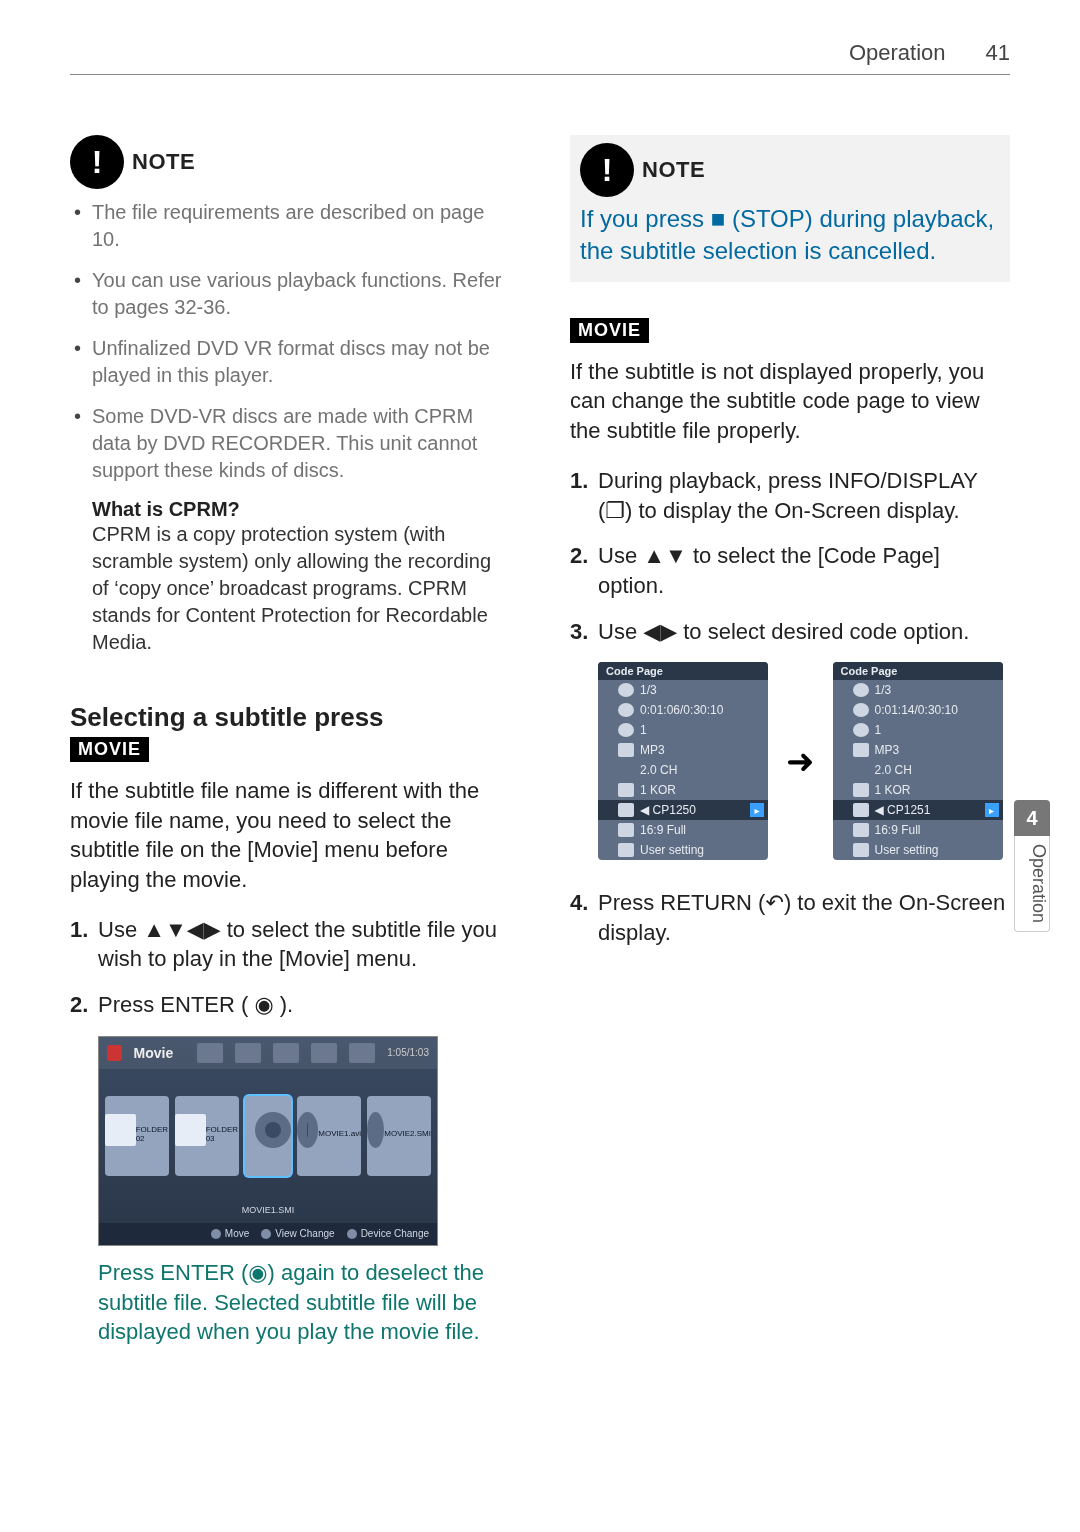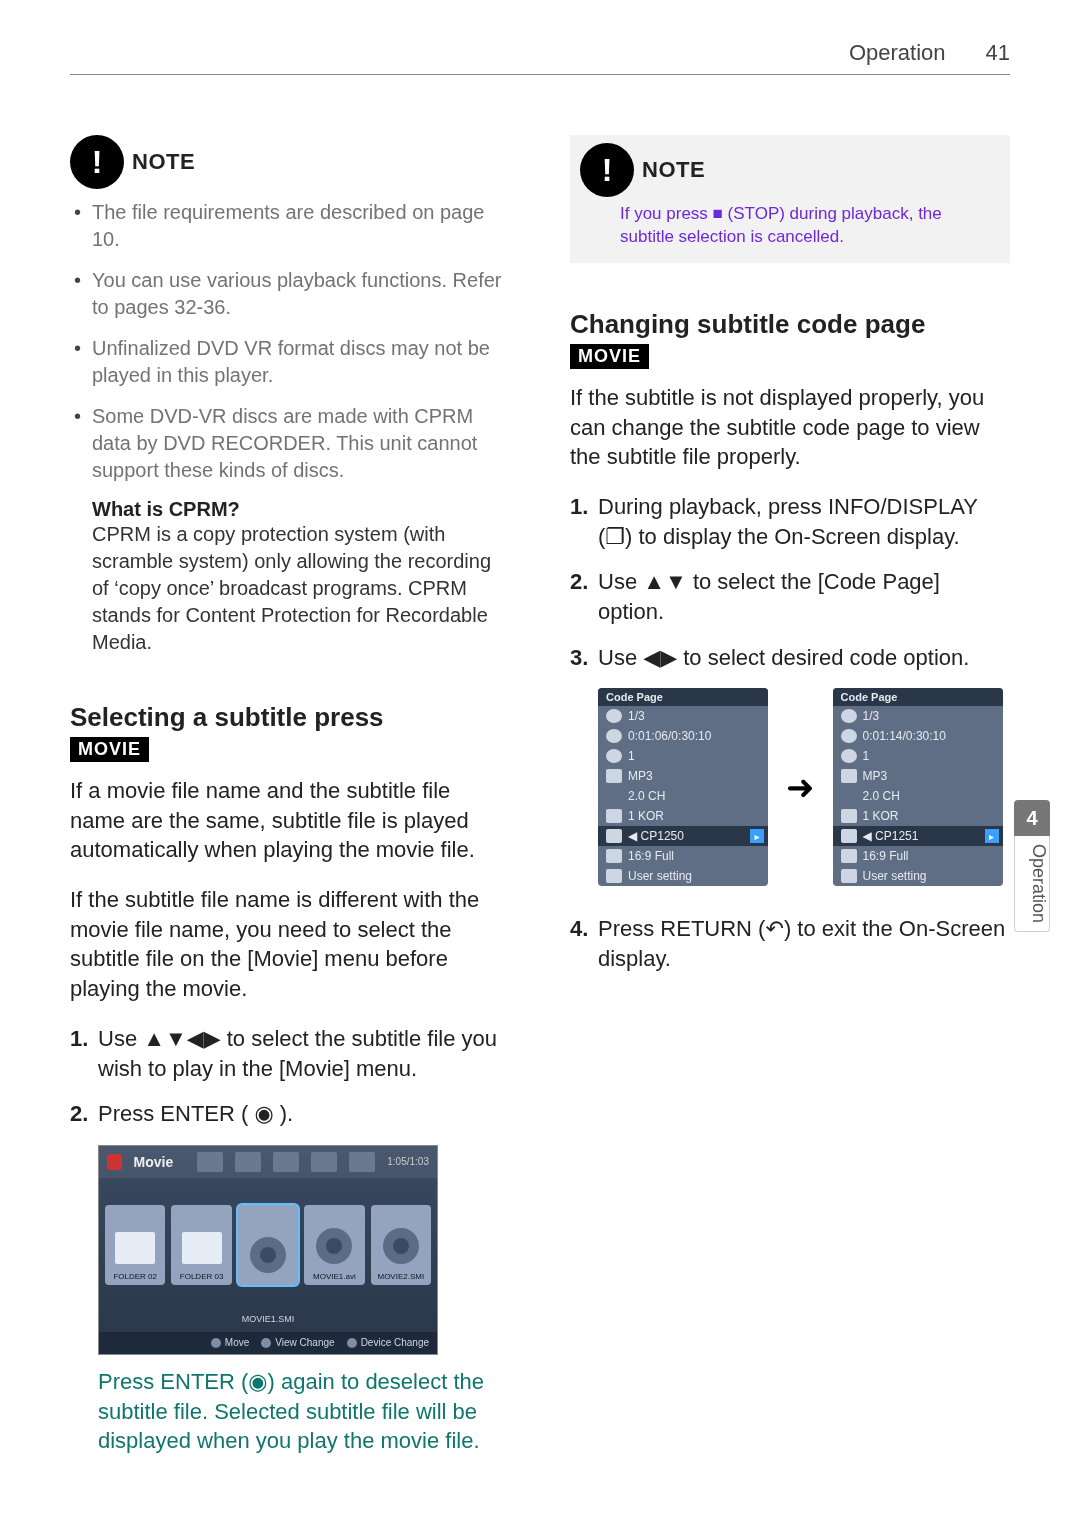--- a/index.html
+++ b/index.html
@@ -150,21 +150,21 @@
     gap: 12px;
   }
   .ss-icon-home { width:16px; height:16px; background:#c33; border-radius:3px; }
   .ss-title { font-size: 14px; font-weight:700; color:#eee; }
   .ss-tabs { display:flex; gap:12px; margin-left:12px; }
   .ss-tab { width:26px; height:20px; background:#6b7890; border-radius:2px; }
   .ss-counter { margin-left:auto; font-size:10px; color:#ccc; }
   .ss-body { display:flex; height:134px; align-items:center; padding:0 6px; gap:6px; }
   .ss-tile {
     width:64px; height:80px; background:#94a4bf;
-    display:flex; flex-direction:column; align-items:center; justify-content:flex-end;
+    display:flex; flex-direction:row; align-items:center; justify-content:flex-end;
     border-radius:4px; font-size:8px; color:#0d1522; padding-bottom:4px;
   }
   .ss-tile.sel { box-shadow: 0 0 0 2px #5fc0ff; }
   .ss-tile .reel { width:36px; height:36px; border-radius:50%; background:#5c6b86; margin-bottom:8px; position:relative; }
   .ss-tile .reel::after{content:"";position:absolute;inset:10px;border-radius:50%;background:#3a4a62;}
   .ss-folder { width:40px; height:32px; background:#e7edf6; border-radius:2px; margin-bottom:8px; }
   .ss-caption { position:absolute; left:0; right:0; text-align:center; font-size:9px; color:#cfd6e3; }
   .ss-caption.name { bottom:30px; }
   .ss-bottombar {
     position:absolute; left:0; right:0; bottom:0; height:22px;
@@ -175,38 +175,38 @@
   .osd-pair { display:flex; gap:18px; align-items:center; margin:6px 0 28px 28px;}
   .osd {
     width: 170px;
     background: #5f6e84;
     border-radius: 4px;
     font-size: 12px;
     color: #e6eaf0;
     overflow:hidden;
   }
   .osd-title { background:#2a3748; padding:3px 8px; font-size:11px; font-weight:700; }
-  .osd-row { display:flex; align-items:center; gap:6px; padding:3px 8px; }
+  .osd-row { display:flex; align-items:center; gap:6px; padding:3px 20px; }
   .osd-row.hi { background:#2a3748; position:relative; }
   .osd-row.hi .chev {
     position:absolute; right:4px; top:3px;
     width:14px; height:14px; background:#3aa0ff;
     display:flex; align-items:center; justify-content:center;
     color:#fff; font-size:10px;
   }
   .osd-ico { width:16px; height:14px; background:#cfd6e3; border-radius:2px; flex:0 0 16px; }
   .osd-ico.round { border-radius:50%; width:14px; height:14px; }
   .osd-arrow { font-size:34px; color:#000; }
   .note-box-right {
     background: #f2f2f2;
     padding: 8px 10px 14px 10px;
     margin-bottom: 36px;
   }
   .note-box-right .note-badge { margin-bottom:6px; }
-  .note-text { font-size:17px; line-height:1.35; color:#6d28d9;margin-left:40px; }
+  .note-text { font-size:24px; line-height:1.35; color:#0369a1; }
   .side-tab {
     position: absolute;
     right: 30px;
     top: 800px;
     width: 36px;
     display:flex; flex-direction:column; align-items:center;
   }
   .side-num {
     width:36px; height:36px; background:#777; color:#fff;
     display:flex; align-items:center; justify-content:center;
@@ -252,21 +252,20 @@
         <li>You can use various playback functions. Refer to pages 32-36.</li>
         <li>Unfinalized DVD VR format discs may not be played in this player.</li>
         <li>Some DVD-VR discs are made with CPRM data by DVD RECORDER. This unit cannot support these kinds of discs.</li>
       </ul>
       <div class="subhead">What is CPRM?</div>
       <div class="para">CPRM is a copy protection system (with scramble system) only allowing the recording of ‘copy once’ broadcast programs. CPRM stands for Content Protection for Recordable Media.</div>
 
       <div class="section-title">Selecting a subtitle press</div>
       <span class="movie-tag">MOVIE</span>
 
-      <p class="body-p">If a movie file name and the subtitle file name are the same, subtitle file is played automatically when playing the movie file.</p>
       <p class="body-p">If the subtitle file name is different with the movie file name, you need to select the subtitle file on the [Movie] menu before playing the movie.</p>
 
       <ol class="steps">
         <li>Use ▲▼◀▶ to select the subtitle file you wish to play in the [Movie] menu.</li>
         <li>Press ENTER ( ◉ ).</li>
       </ol>
 
       <div class="screenshot">
         <div class="ss-topbar">
           <div class="ss-icon-home"></div>
@@ -324,21 +323,20 @@
 
     <div class="col">
       <div class="note-box-right">
         <div class="note-badge">
           <div class="note-circle">!</div>
           <div class="note-label">NOTE</div>
         </div>
         <div class="note-text">If you press ■ (STOP) during playback, the subtitle selection is cancelled.</div>
       </div>
 
-      <div class="section-title">Changing subtitle code page</div>
       <span class="movie-tag">MOVIE</span>
 
       <p class="body-p">If the subtitle is not displayed properly, you can change the subtitle code page to view the subtitle file properly.</p>
 
       <ol class="steps">
         <li>During playback, press INFO/DISPLAY (❐) to display the On-Screen display.</li>
         <li>Use ▲▼ to select the [Code Page] option.</li>
         <li>Use ◀▶ to select desired code option.</li>
       </ol>
 

